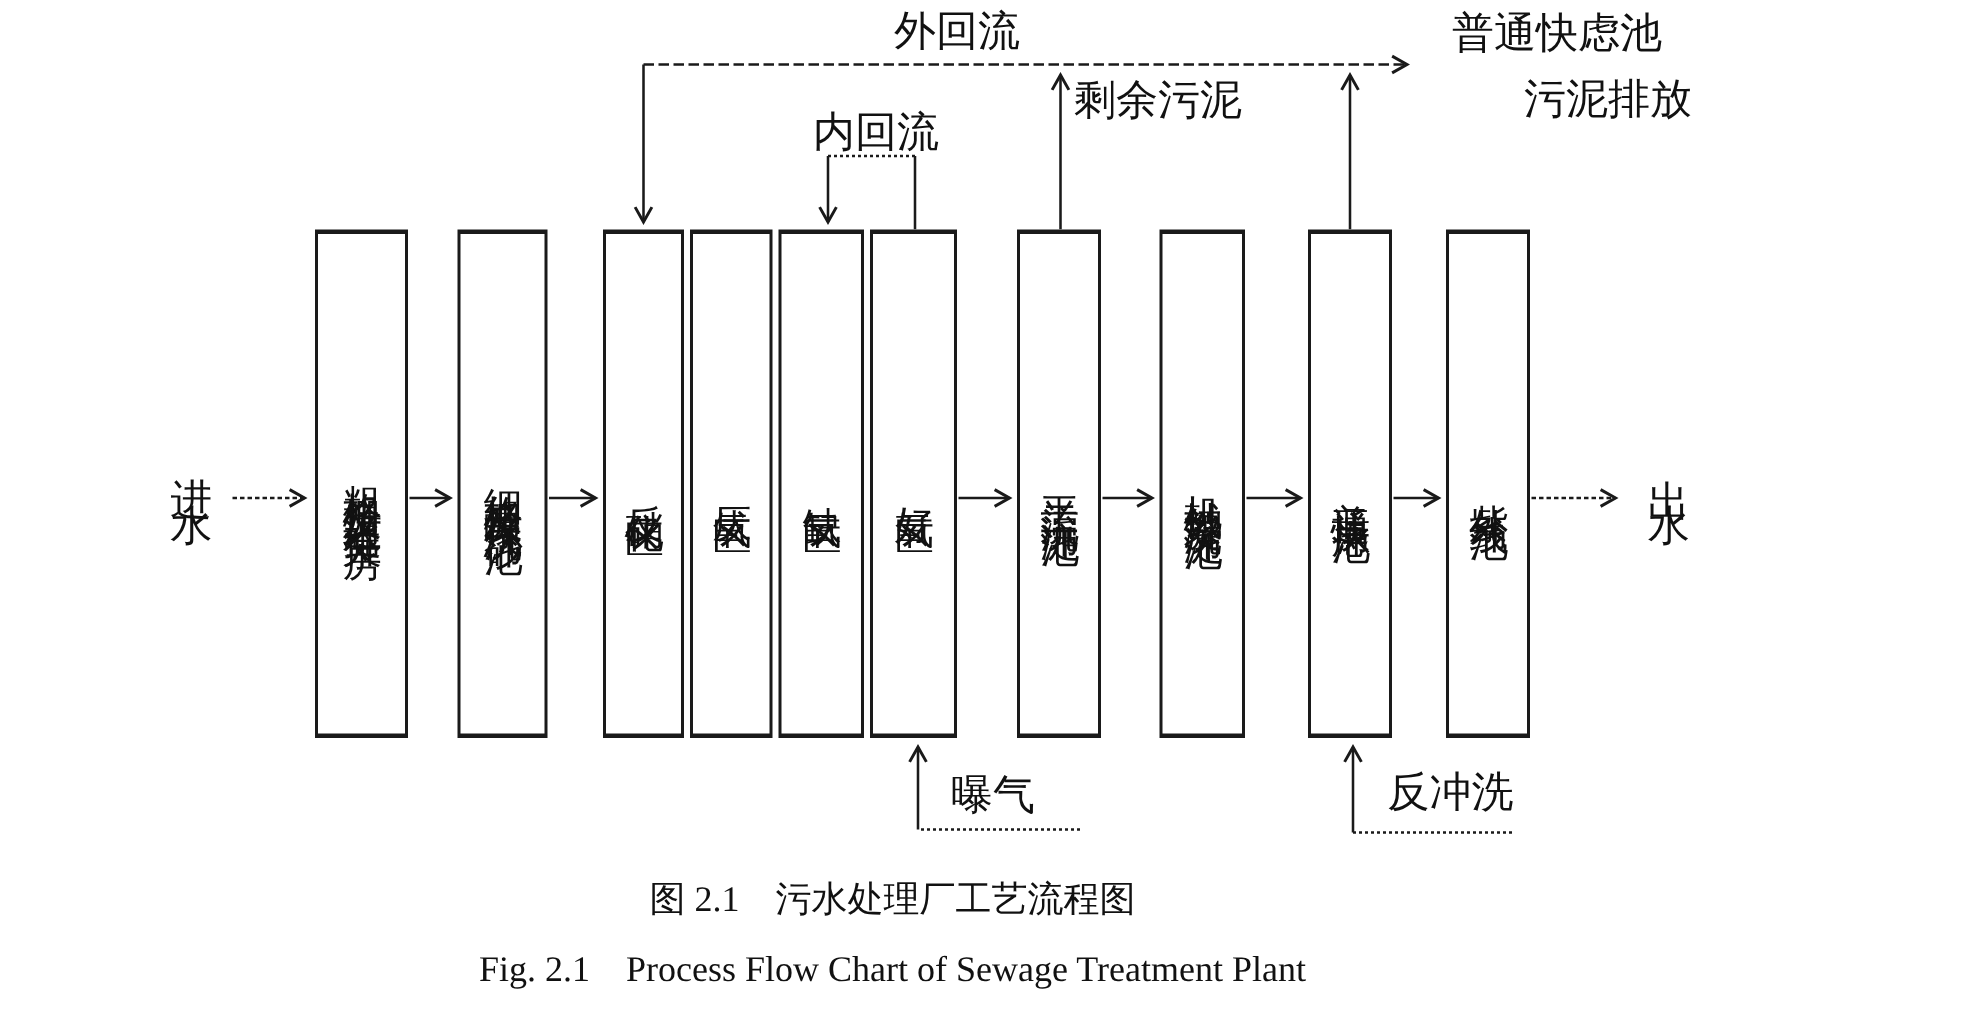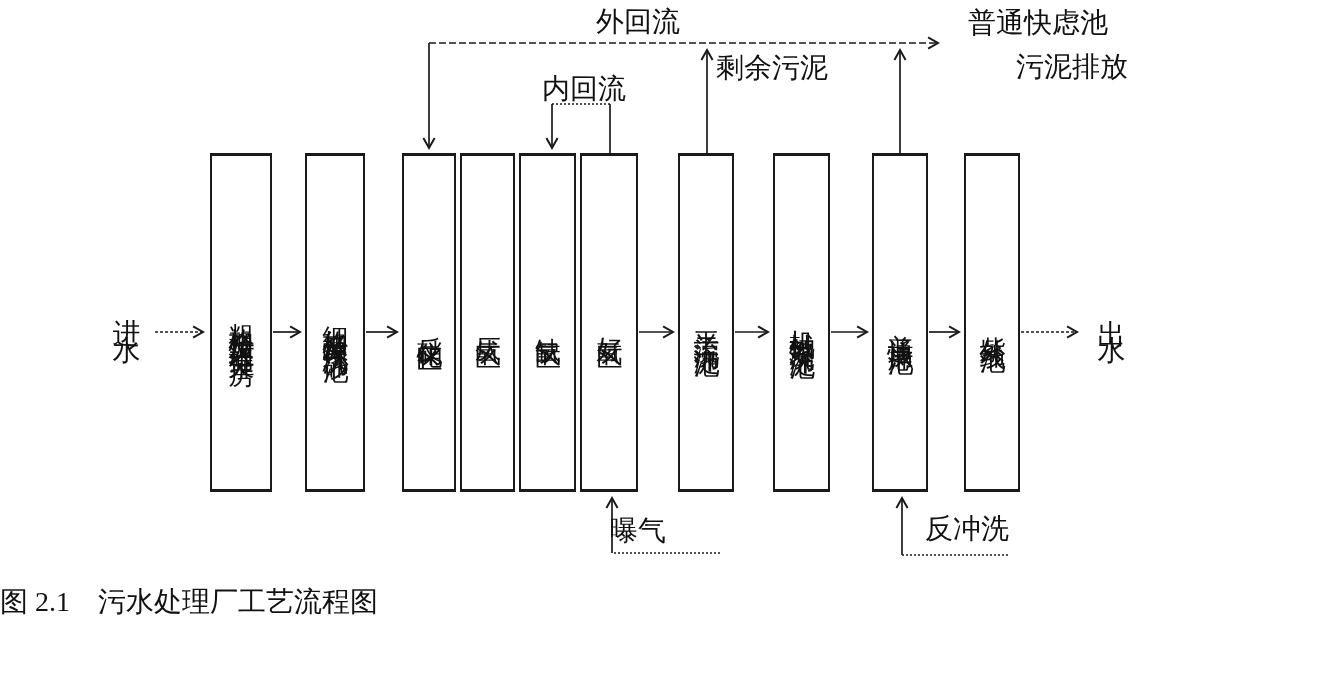--- a/index.html
+++ b/index.html
@@ -51,22 +51,22 @@
     writing-mode: vertical-rl;
     text-orientation: upright;
     font-size: 28px;
     line-height: 1;
     letter-spacing: 17px;
     color: #111111;
   }
   .caption {
     position: absolute;
     left: 0; width: 1190px;
-    text-align: left;
-    font-size: 28px;
+    text-align: center;
+    font-size: 24px;
     color: #111111;
     white-space: pre;
   }
 </style>
 </head>
 <body>
 
 <div id="canvas">
 
   <svg id="lines" width="1320" height="681" viewBox="0 0 1320 681" stroke="#1a1a1a" stroke-width="1.7" fill="none">
@@ -133,18 +133,19 @@
   </div>
   <div class="vbox" style="left:964px; width:56px;">
     <span class="vtext">紫外线池</span>
   </div>
 
   <div class="flabel" style="left:596px; top:7px;">外回流</div>
   <div class="flabel" style="left:542px; top:74px;">内回流</div>
   <div class="flabel" style="left:716px; top:53px;text-align:center;">剩余污泥</div>
   <div class="flabel" style="left:968px; top:8px;">普通快虑池</div>
   <div class="flabel" style="left:968px; top:52px;margin-left:48px;">污泥排放</div>
-  <div class="flabel" style="left:610px; top:516px;">曝气</div>
+  <div class="flabel" style="left:634px; top:516px;">曝气</div>
   <div class="flabel" style="left:925px; top:516px;font-family:Liberation Mono, monospace;">反冲洗</div>
 
   <div class="caption" style="top:583px;">图 2.1　污水处理厂工艺流程图</div>
+  <div class="caption" style="top:630px;">Fig. 2.1　Process Flow Chart of Sewage Treatment Plant</div>
 
 </div>
 
 </body></html>

